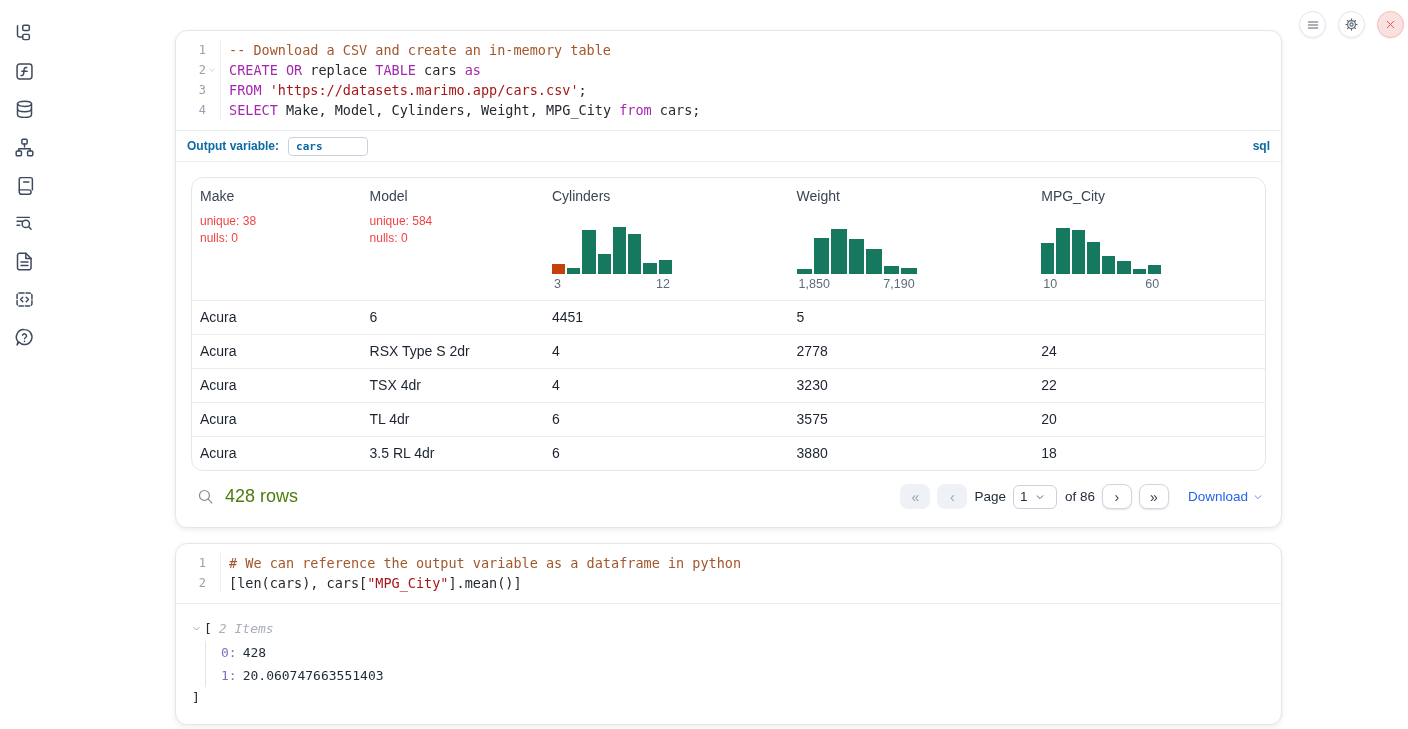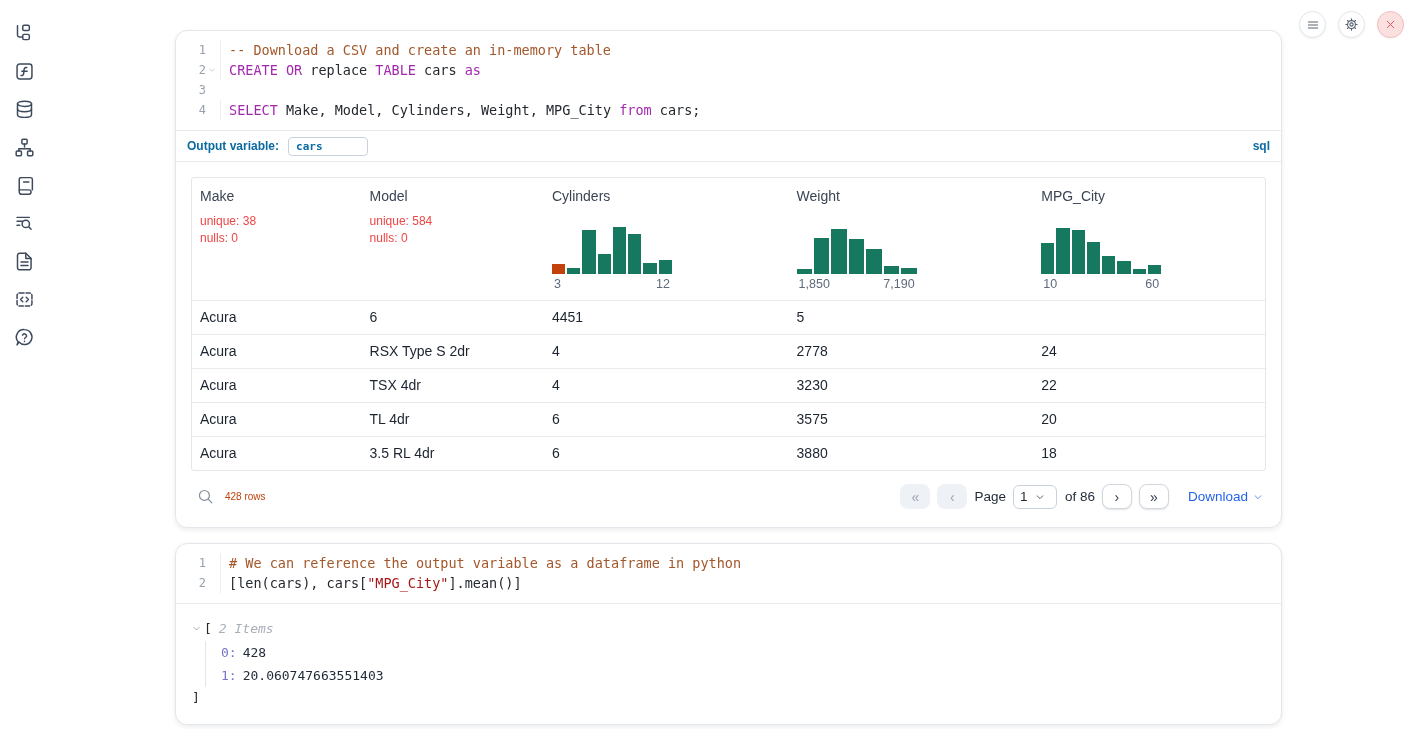--- a/index.html
+++ b/index.html
@@ -46,38 +46,38 @@
   .sql-footer { display:flex; align-items:center; height:31px; padding:0 11px;
                 border-top:1px solid #e8ebef; }
   .ov-label { font-size:12px; font-weight:bold; color:#0b6aa2; }
   .ov-input { margin-left:9px; width:80px; height:19px; border:1px solid #c9d2dc; border-radius:4px;
               font-family:"DejaVu Sans Mono",monospace; font-size:11px; font-weight:bold;
               color:#0b6aa2; padding:0 7px; outline:none; }
   .lang-label { margin-left:auto; font-size:12px; font-weight:bold; color:#0b6aa2; }
 
   
   .output-area { border-top:1px solid #e8ebef; padding:15px 15px 16px; }
-  .data-table { border:1px solid #e3e6eb; border-radius:3px; overflow:hidden; }
+  .data-table { border:1px solid #e3e6eb; border-radius:12px; overflow:hidden; }
   .thead, .trow { display:grid; grid-template-columns:15.8% 17% 22.8% 22.8% 1fr; }
   .th { padding:10px 8px 9px; display:flex; flex-direction:column; min-height:122px; }
   .th-title { font-size:14px; color:#3a4554; }
   .th-stats { margin-top:9px; font-size:12px; color:#ef4444; line-height:17px; }
   .hist-wrap { margin-top:auto; width:120px; }
   .hist { display:flex; align-items:flex-end; gap:2px; height:50px; }
   .hist-bar { flex:1; }
   .hist-axis { display:flex; justify-content:space-between; font-size:12.5px; color:#5f6b7c;
                margin-top:3px; padding:0 2px; }
   .trow { border-top:1px solid #e9ebef; }
   .td { padding:8px; font-size:14px; color:#1c2430; line-height:17px; }
 
   
   .table-footer { display:flex; align-items:center; margin-top:13px; padding:0 3px 2px 6px; }
   .search-btn { display:flex; align-items:center; cursor:pointer; }
   .search-btn svg { stroke:#828c99; fill:none; stroke-width:1.7; stroke-linecap:round; }
-  .row-count { margin-left:11px; font-size:10px; color:#c2410c; }
+  .row-count { margin-left:11px; font-size:18px; color:#4d7c0f; }
   .pager { margin-left:auto; display:flex; align-items:center; }
   .pg-btn { width:30px; height:25px; border-radius:8px; display:flex; align-items:center;
             justify-content:center; font-size:14px; cursor:pointer; }
   .pg-btn.disabled { background:#eef1f6; color:#9aa4b2; border:none; margin-right:7px; }
   .pg-btn.enabled { background:#fff; color:#333d4b; border:1px solid #d2d7de;
                     box-shadow:0 1px 2px rgba(20,30,50,.12); margin-left:7px; }
   .page-label { font-size:13.5px; color:#1f2937; }
   .page-select { margin-left:7px; height:24px; min-width:44px; border:1px solid #c9d2dc; border-radius:6px;
                  display:flex; align-items:center; padding:0 6px; gap:8px; font-size:13.5px;
                  color:#1f2937; cursor:pointer; background:#fff; }
@@ -208,20 +208,21 @@
         <span class="fold">
             <svg width="8" height="8" viewBox="0 0 24 24">
               <path d="M5 9l7 7 7-7"></path>
             </svg>
           </span>
         <span class="code-text"><span class="tok-kw">CREATE OR</span><span> replace </span><span class="tok-kw">TABLE</span><span> cars </span><span class="tok-kw">as</span></span>
       </div>
       <div class="code-line">
         <span class="gutter">3</span>
         <span class="fold"></span>
+        <span class="code-text"><span class="tok-kw">FROM</span><span> </span><span class="tok-str">'https://datasets.marimo.app/cars.csv'</span><span>;</span></span>
       </div>
       <div class="code-line">
         <span class="gutter">4</span>
         <span class="fold"></span>
         <span class="code-text"><span class="tok-kw">SELECT</span><span> Make, Model, Cylinders, Weight, MPG_City </span><span class="tok-kw">from</span><span> cars;</span></span>
       </div>
     </div>
 
     <div class="sql-footer">
       <span class="ov-label">Output variable:</span>

